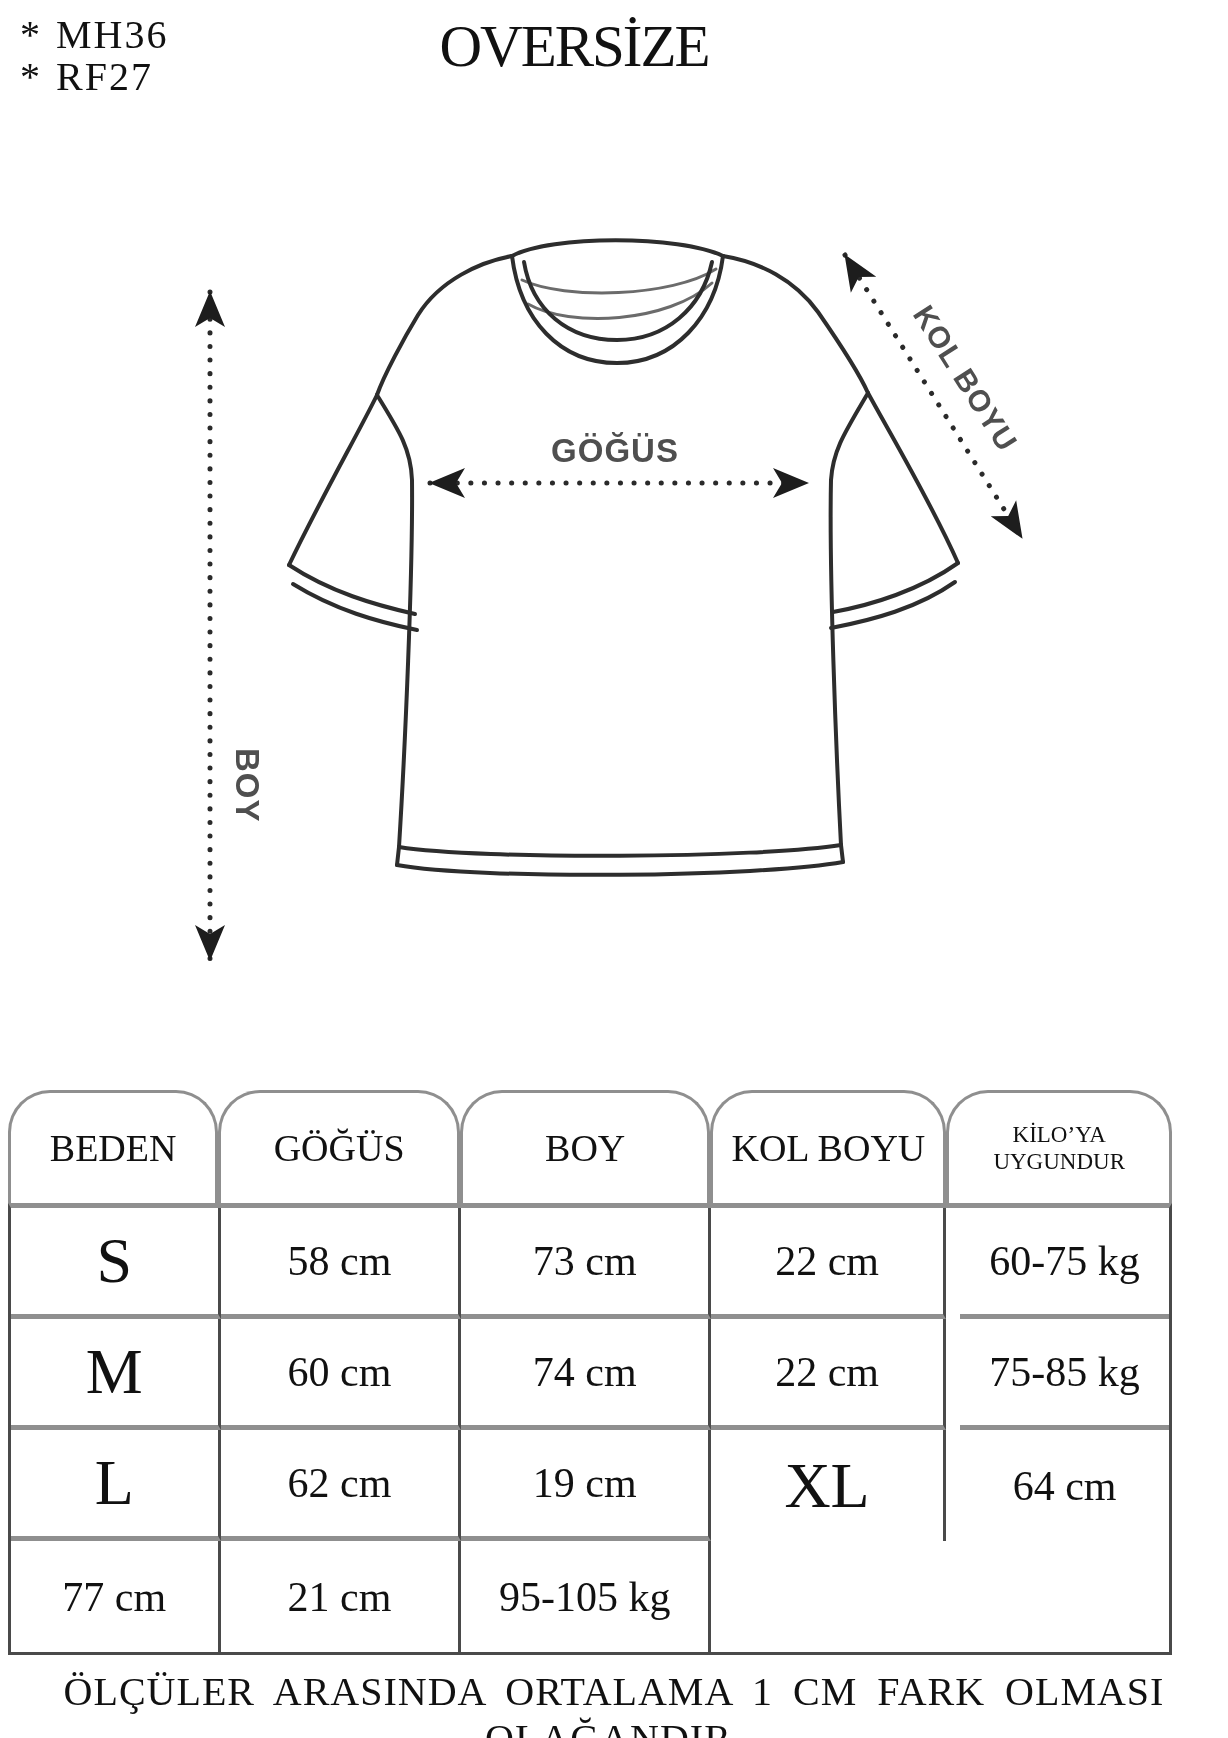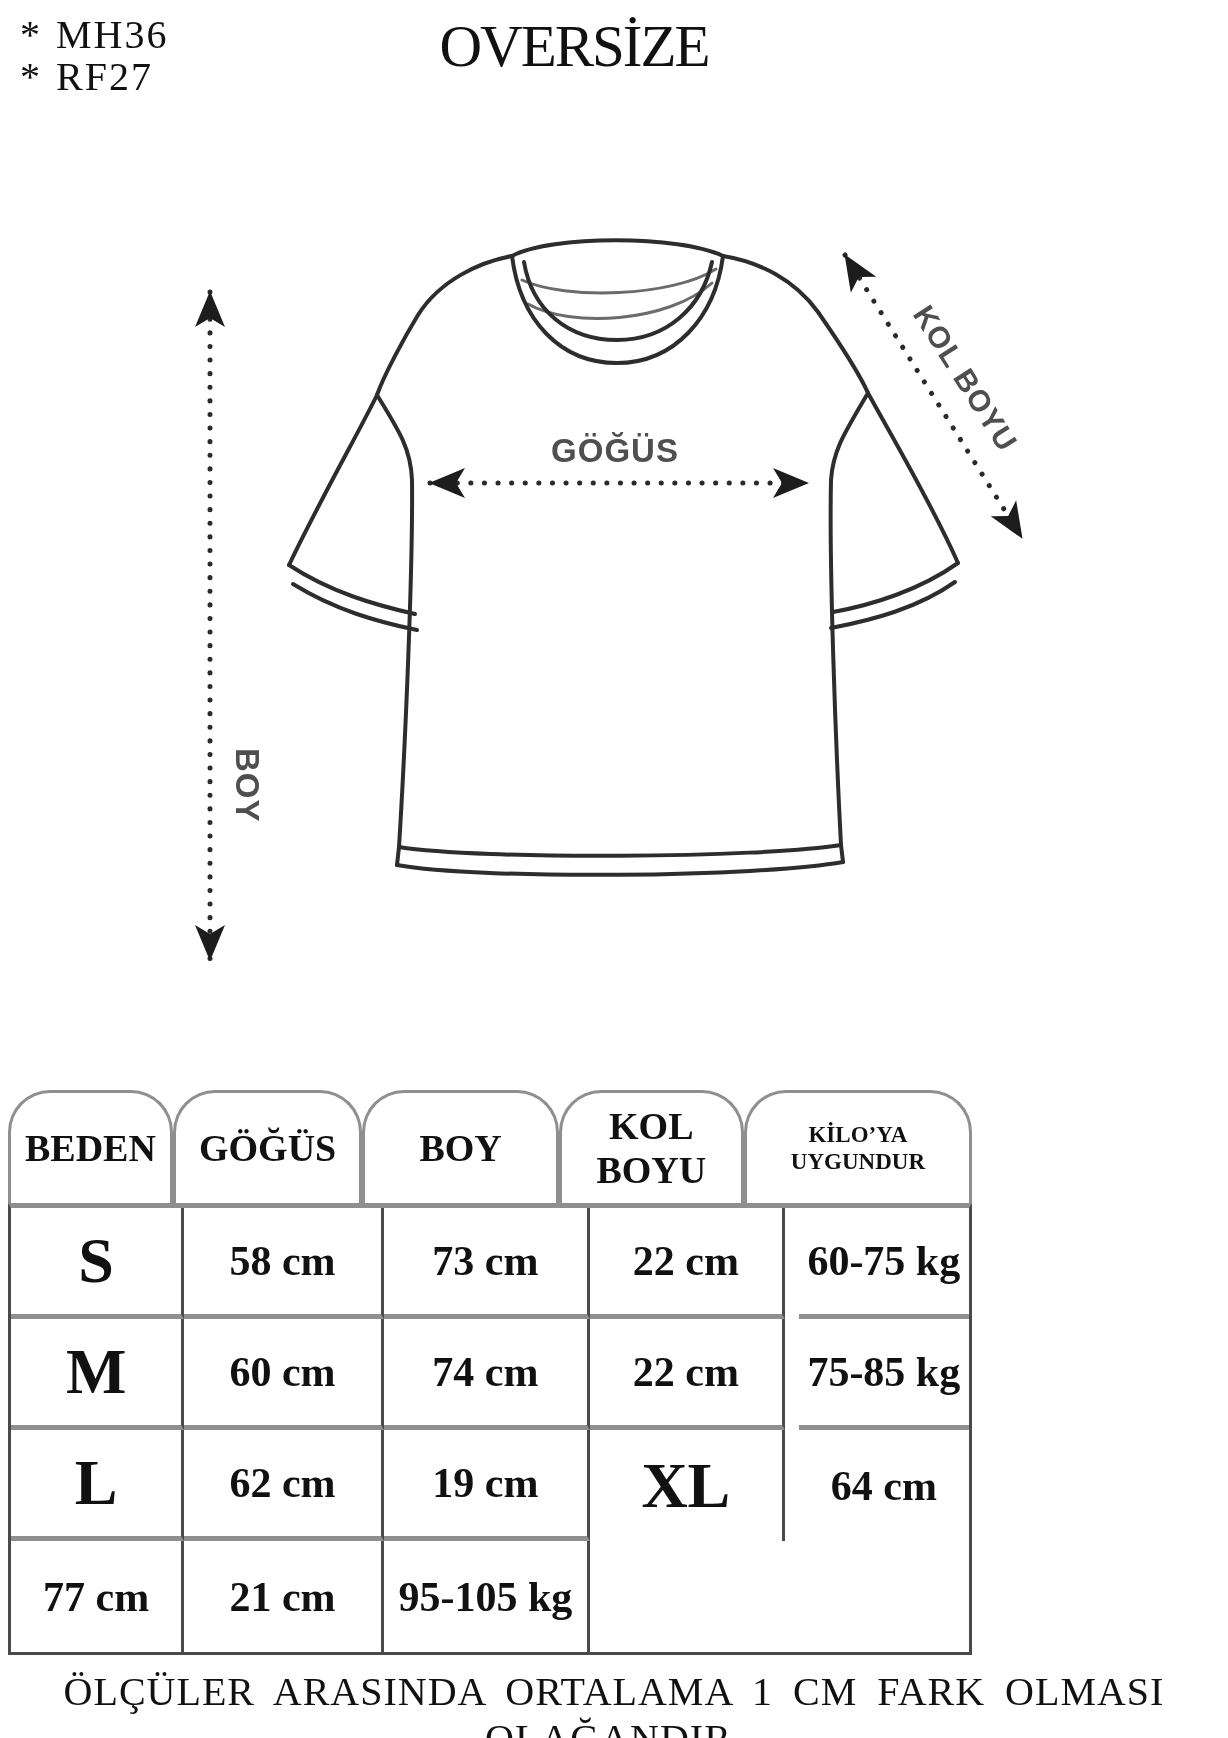--- a/index.html
+++ b/index.html
@@ -41,21 +41,21 @@
 
   
   .diagram { position: absolute; top: 150px; left: 0; }
   .diagram text {
     font-family: "Liberation Sans", sans-serif;
     font-weight: bold;
     fill: #4f4f4f;
   }
 
   
-  .size-table { position: absolute; left: 8px; top: 1090px; width: 964px; font-weight: bold; }
+  .size-table { position: absolute; left: 8px; top: 1090px; width: 1164px; }
   .thead, .tbody {
     display: grid;
     grid-template-columns: 220fr 253fr 262fr 247fr 234fr;
   }
   .thead { height: 113px; }
   .th {
     border: 3px solid #8f8f8f;
     border-bottom: none;
     border-radius: 42px 42px 0 0;
     background: #ffffff;

